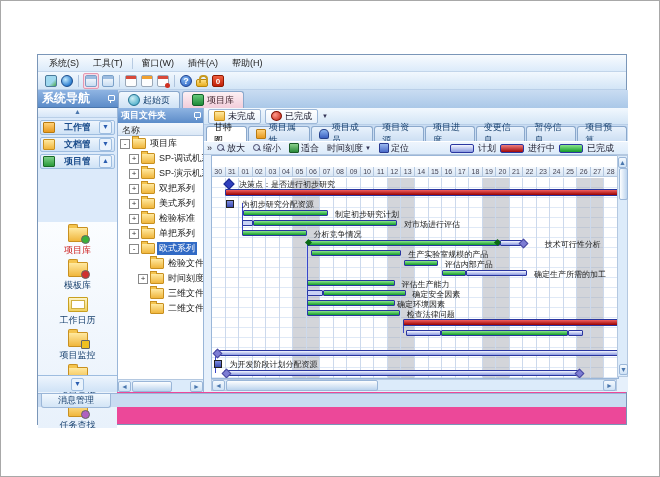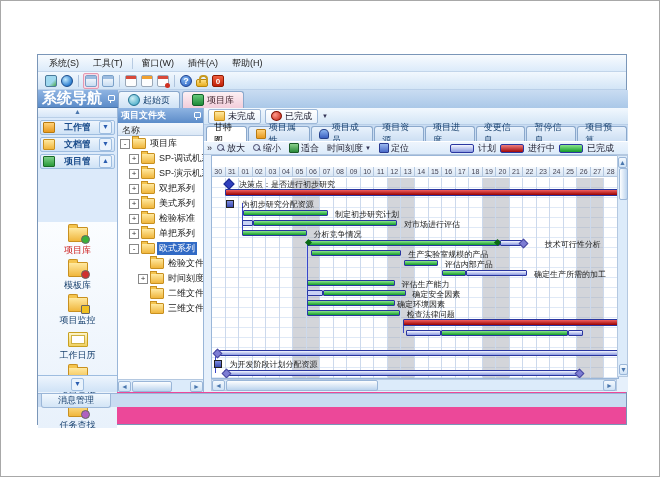--- a/index.html
+++ b/index.html
@@ -42,21 +42,21 @@
   .doctab{height:16px;display:flex;align-items:center;gap:3px;padding:0 9px;font-size:9px;color:#17406e;
           border:1px solid #8aa8cc;border-bottom:none;border-radius:3px 3px 0 0;
           background:linear-gradient(#f2f8fe,#cfe2f5);margin-right:2px;}
   .doctab.active{background:linear-gradient(#fdf0f4,#f2cdda);color:#40242e;}
   .dicon{width:10px;height:10px;border-radius:2px;}
   .dicon.home{border-radius:50%;background:radial-gradient(circle at 35% 35%,#cdeef4,#2f9fc0);border:1px solid #1f7090;}
   .dicon.proj{background:linear-gradient(#66c97a,#1f8a38);border:1px solid #14602a;}
 
   
   .navheader{position:absolute;left:0;top:35px;width:80px;height:18px;
-             background:linear-gradient(#8fb4e2,#5c8cc9);color:#fff;font-size:15px;font-weight:bold;
+             background:linear-gradient(#8fb4e2,#5c8cc9);color:#fff;font-size:12px;font-weight:bold;
              display:flex;align-items:center;justify-content:space-between;padding:0 4px;box-sizing:border-box;
              border-bottom:1px solid #4a76ad;}
   .pin{width:7px;height:9px;position:relative;}
   .pin::before{content:"";position:absolute;left:1px;top:1px;width:5px;height:4px;border:1px solid #fff;border-radius:1px;}
   .pin::after{content:"";position:absolute;left:3px;top:6px;width:1px;height:3px;background:#fff;}
   .navcol{position:absolute;left:0;top:53px;width:80px;height:284px;background:#dceafa;border-right:1px solid #9ab6d8;box-sizing:border-box;}
   .collapse-strip{height:9px;background:linear-gradient(#f0f6fd,#d6e6f8);border-bottom:1px solid #b9cfe8;
                   text-align:center;font-size:7px;color:#4a76ad;line-height:8px;}
   .group{height:15px;margin:2px 2px 0 2px;border:1px solid #9ebde0;border-radius:2px;
          background:linear-gradient(#eef5fd,#cfe2f6);display:flex;align-items:center;gap:9px;padding:0 2px;box-sizing:border-box;}
@@ -275,28 +275,28 @@
             </span>
             <div class="navlabel red">项目库</div>
           </div>
           <div class="navitem">
             <span class="fold" style="display: block;">
               <span class="bdg r"></span>
             </span>
             <div class="navlabel">模板库</div>
           </div>
           <div class="navitem">
+            <span class="fold cal" style="display: block;"></span>
+            <div class="navlabel">工作日历</div>
+          </div>
+          <div class="navitem">
             <span class="fold" style="display: block;">
               <span class="bdg y"></span>
             </span>
             <div class="navlabel">项目监控</div>
-          </div>
-          <div class="navitem">
-            <span class="fold cal" style="display: block;"></span>
-            <div class="navlabel">工作日历</div>
           </div>
           <div class="navitem">
             <span class="fold" style="display: block;">
               <span class="bdg b"></span>
             </span>
             <div class="navlabel">项目查找</div>
           </div>
           <div class="navitem">
             <span class="fold" style="display: block;">
               <span class="bdg p"></span>
@@ -362,26 +362,26 @@
             <span class="tlabel">检验文件</span>
           </div>
           <div class="trow" style="padding-left: 20px;">
             <span class="expander">+</span>
             <span class="tfold"></span>
             <span class="tlabel">时间刻度</span>
           </div>
           <div class="trow" style="padding-left: 20px;">
             <span class="expander none">+</span>
             <span class="tfold"></span>
-            <span class="tlabel">二维文件</span>
+            <span class="tlabel">三维文件</span>
           </div>
           <div class="trow" style="padding-left: 20px;">
             <span class="expander none">+</span>
             <span class="tfold"></span>
-            <span class="tlabel">三维文件</span>
+            <span class="tlabel">二维文件</span>
           </div>
         </div>
       <div class="hscroll" style="width:85px;">
         <span class="sbtn">◄</span>
         <span class="sthumb" style="width:38px;"></span>
         <span class="sbtn" style="margin-left:auto;">►</span>
       </div>
     </div>
 
     <div class="ganttpanel">

